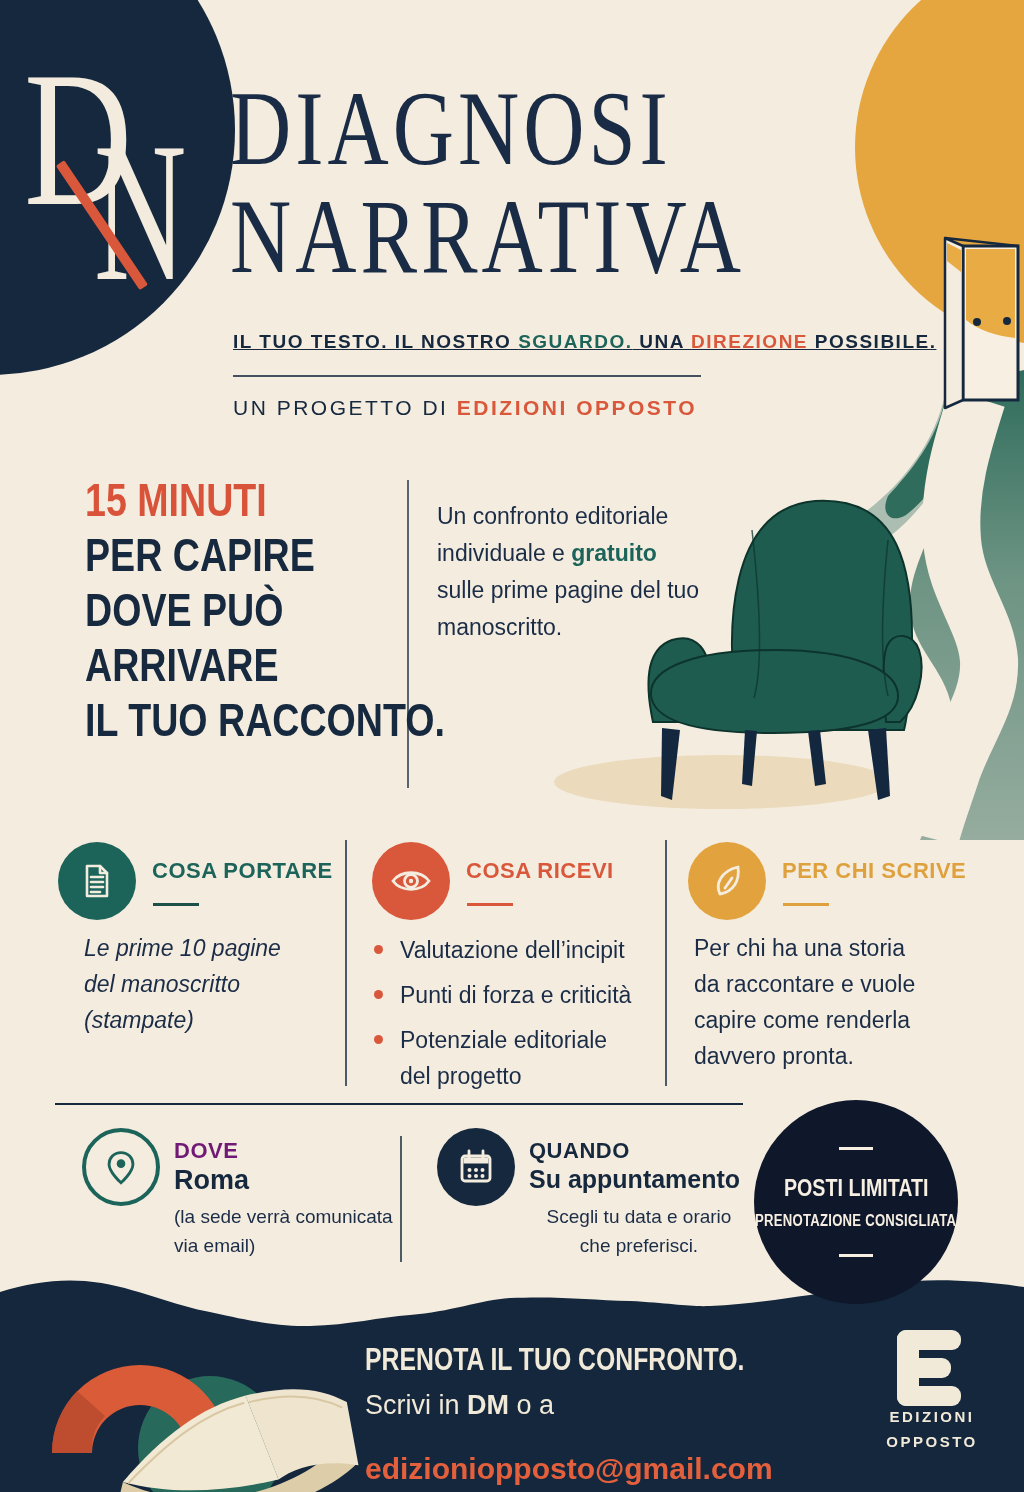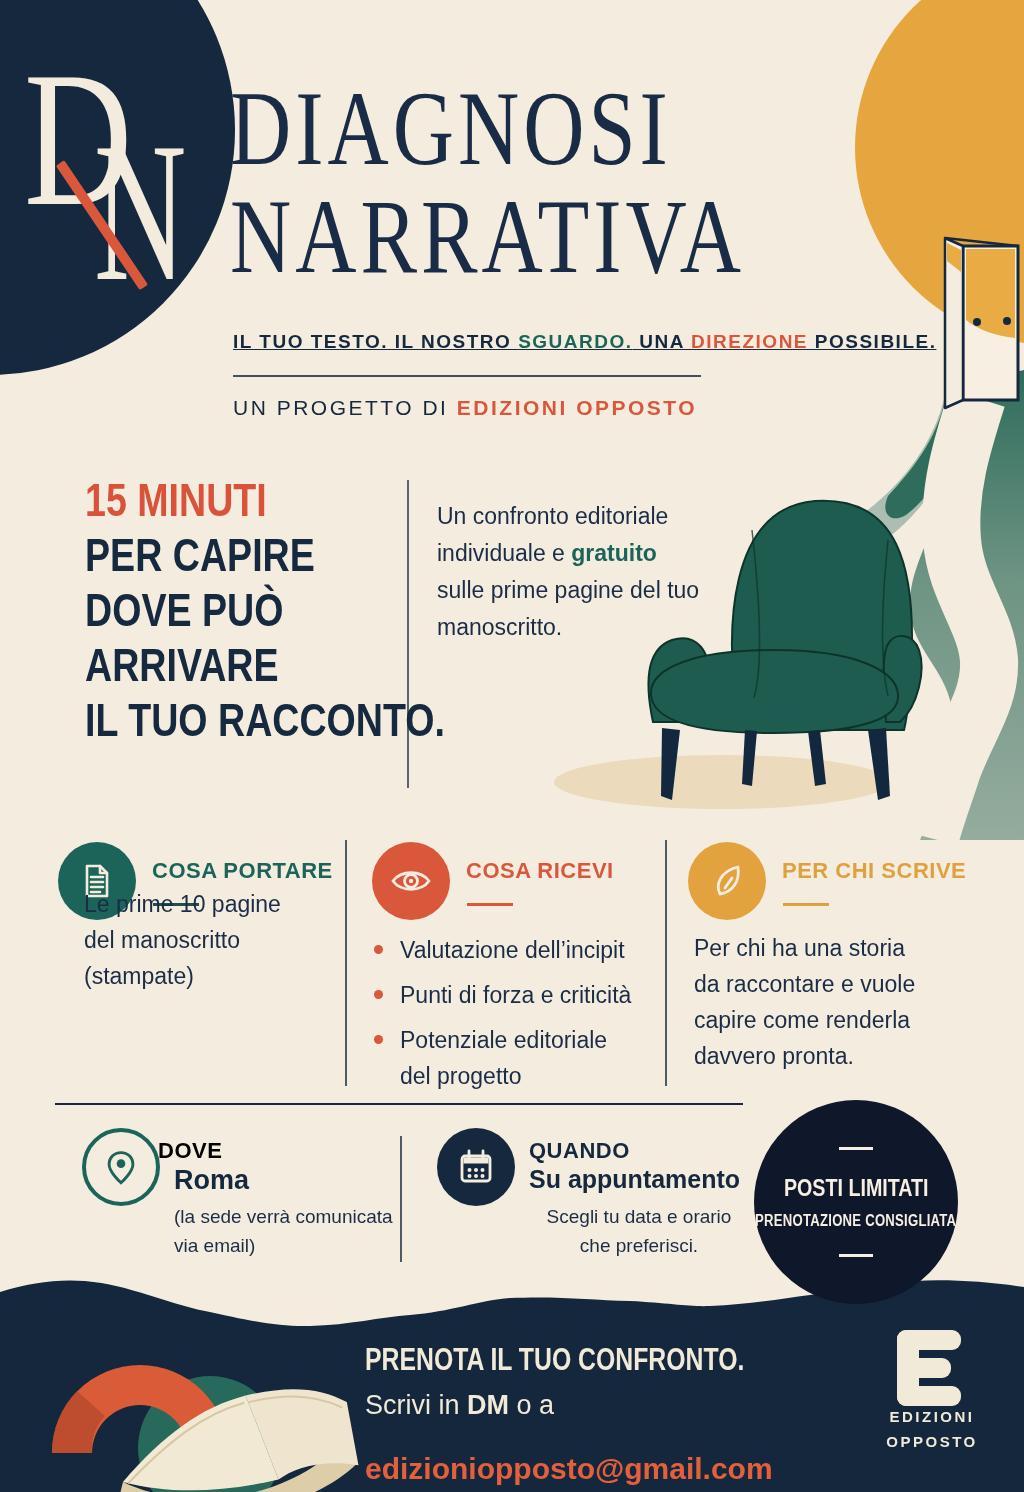--- a/index.html
+++ b/index.html
@@ -45,36 +45,36 @@
   .col-body { font-size:23px; line-height:36px; color:#1B2C47; }
   #col1-circle { left:58px;  top:842px; background:#1C645A; }
   #col2-circle { left:372px; top:842px; background:#D9583B; }
   #col3-circle { left:688px; top:842px; background:#E2A33E; }
   #col1-title { left:152px; top:858px; color:#1C645A; }
   #col2-title { left:466px; top:858px; color:#D9583B; }
   #col3-title { left:782px; top:858px; color:#DFA13D; }
   #col1-underline { left:153px; top:903px; background:#1C5049; }
   #col2-underline { left:467px; top:903px; background:#D9583B; }
   #col3-underline { left:783px; top:903px; background:#DFA13D; }
-  #col1-body { left:84px;  top:886px; width:205px; }
+  #col1-body { left:84px;  top:930px; width:205px;font-style:italic; }
   #col3-body { left:694px; top:930px; width:242px; }
   #col2-bullets { left:372px; top:932px; width:268px; }
   .bullet-row { display:flex; margin-bottom:9px; }
   .bullet-dot { flex:0 0 9px; width:9px; height:9px; border-radius:50%; background:#D9583B; margin:13px 17px 0 2px; }
   .bullet-text { font-size:23px; line-height:36px; color:#1B2C47; width:235px; }
   .v-divider { width:2px; background:#16293F; opacity:.75; }
   #col-div1 { left:345px; top:840px; height:246px; }
   #col-div2 { left:665px; top:840px; height:246px; }
 
   
   #section-rule { left:55px; top:1103px; width:688px; height:2px; background:#15283E; }
   #dove-circle { left:82px; top:1128px; width:78px; height:78px; border:4px solid #1C645A; border-radius:50%;
     display:flex; align-items:center; justify-content:center; }
   .det-title { font-size:22px; font-weight:bold; letter-spacing:.5px; }
-  #dove-title { left:158px; top:1138px; color:#000000; }
+  #dove-title { left:174px; top:1138px; color:#701a75; }
   #dove-value { left:174px; top:1165px; font-size:27px; font-weight:bold; color:#15283E; }
   #dove-note { left:174px; top:1202px; width:232px; font-size:19px; line-height:29px; color:#1B2C47; }
   #det-divider { left:400px; top:1136px; height:126px; }
   #quando-circle { left:437px; top:1128px; background:#15283E; }
   #quando-title { left:529px; top:1138px; color:#15283E; }
   #quando-value { left:529px; top:1165px; font-size:25px; font-weight:bold; color:#15283E; }
   #quando-note { left:529px; top:1202px; width:220px; font-size:19px; line-height:29px; color:#1B2C47;text-align:center; }
 
   
   #badge { left:754px; top:1100px; width:204px; height:204px; border-radius:50%; background:#0f172a;

